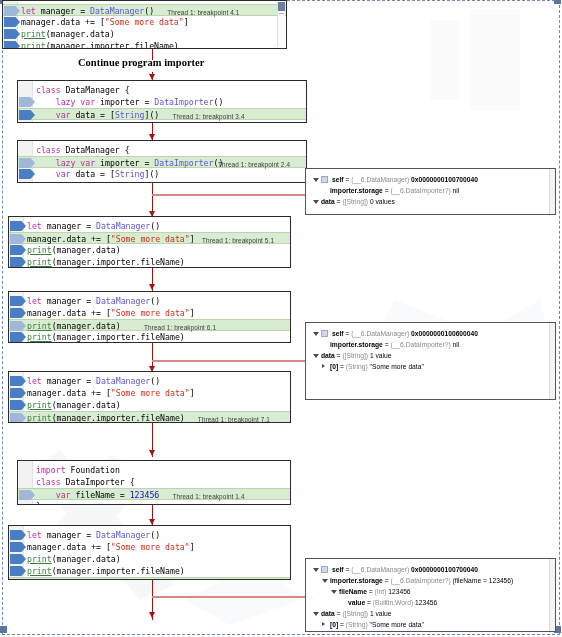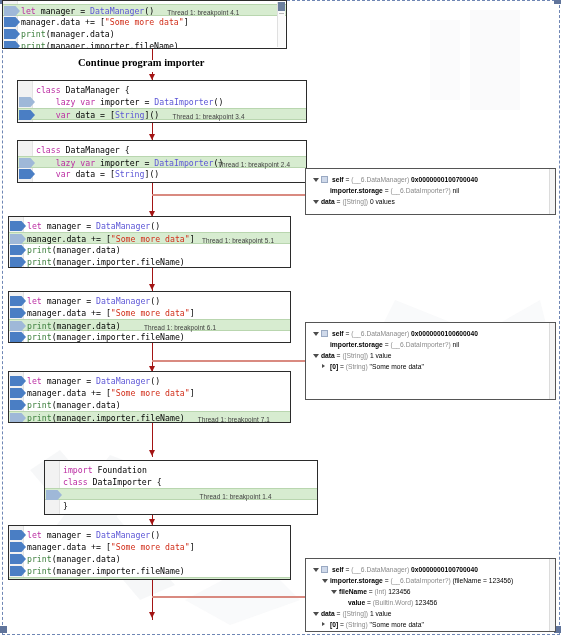--- a/index.html
+++ b/index.html
@@ -106,21 +106,21 @@
     color: #3c3c3c;
     top: 2px;
     white-space: nowrap;
     letter-spacing: 0.1px;
   }
   
   .kw   { color: #bb2ca2; }
   .typ  { color: #5c56d6; }
   .str  { color: #d12f1b; }
   .num  { color: #1c00cf; }
-  .fn   { color: #3a7d3a; }
+  .fn   { color: #3a7d3a; text-decoration: underline; }
   .plain{ color: #000000; }
 
   
   .mini-scroll {
     position: absolute;
     right: 1px;
     top: 1px;
     width: 7px;
     bottom: 1px;
     background: #fbfbfb;
@@ -345,27 +345,27 @@
         <div class="gutter"></div>
         <div style="position: absolute; left: 0px; top: 3px; right: 0px;">
           <div class="code-line"><div class="bp"></div><span class="txt"><span class="kw">let </span><span class="plain">manager </span><span class="plain">= </span><span class="typ">DataManager</span><span class="plain">()</span></span></div>
           <div class="code-line"><div class="bp"></div><span class="txt"><span class="plain">manager.data </span><span class="plain">+= </span><span class="plain">[</span><span class="str">"Some more data"</span><span class="plain">]</span></span></div>
           <div class="code-line"><div class="bp"></div><span class="txt"><span class="fn">print</span><span class="plain">(manager.data)</span></span></div>
           <div class="code-line hl-cur"><div class="bp disabled"></div><span class="txt"><span class="fn">print</span><span class="plain">(manager.importer.fileName)</span></span><span class="thread-label" style="left: 188.8px;">Thread 1: breakpoint 7.1</span></div>
         </div>
       </div>
     </div>
 
-  <div class="code-block" style="left:17px; top:460px; width:274px; height:55px;margin-left:27px;">
+  <div class="code-block" style="left:17px; top:460px; width:274px; height:45px;">
       <div class="code-inner">
         <div class="gutter"></div>
         <div style="position: absolute; left: 0px; top: 3px; right: 0px;">
           <div class="code-line"><span class="txt"><span class="kw">import </span><span class="plain">Foundation</span></span></div>
           <div class="code-line"><span class="txt"><span class="kw">class </span><span class="plain">DataImporter</span><span class="plain"> {</span></span></div>
-          <div class="code-line hl-cur"><div class="bp disabled"></div><span class="thread-label" style="left: 154.5px;">Thread 1: breakpoint 1.4</span></div>
+          <div class="code-line hl-cur"><div class="bp disabled"></div><span class="txt"><span class="kw">    var </span><span class="plain">fileName </span><span class="plain">= </span><span class="num">123456</span></span><span class="thread-label" style="left: 154.5px;">Thread 1: breakpoint 1.4</span></div>
           <div class="code-line"><span class="txt"><span class="plain">}</span></span></div>
         </div>
       </div>
     </div>
 
   <div class="code-block" style="left:8px; top:525px; width:283px; height:55px;">
       <div class="code-inner">
         <div class="gutter"></div>
         <div style="position: absolute; left: 0px; top: 3px; right: 0px;">
           <div class="code-line"><div class="bp"></div><span class="txt"><span class="kw">let </span><span class="plain">manager </span><span class="plain">= </span><span class="typ">DataManager</span><span class="plain">()</span></span></div>

